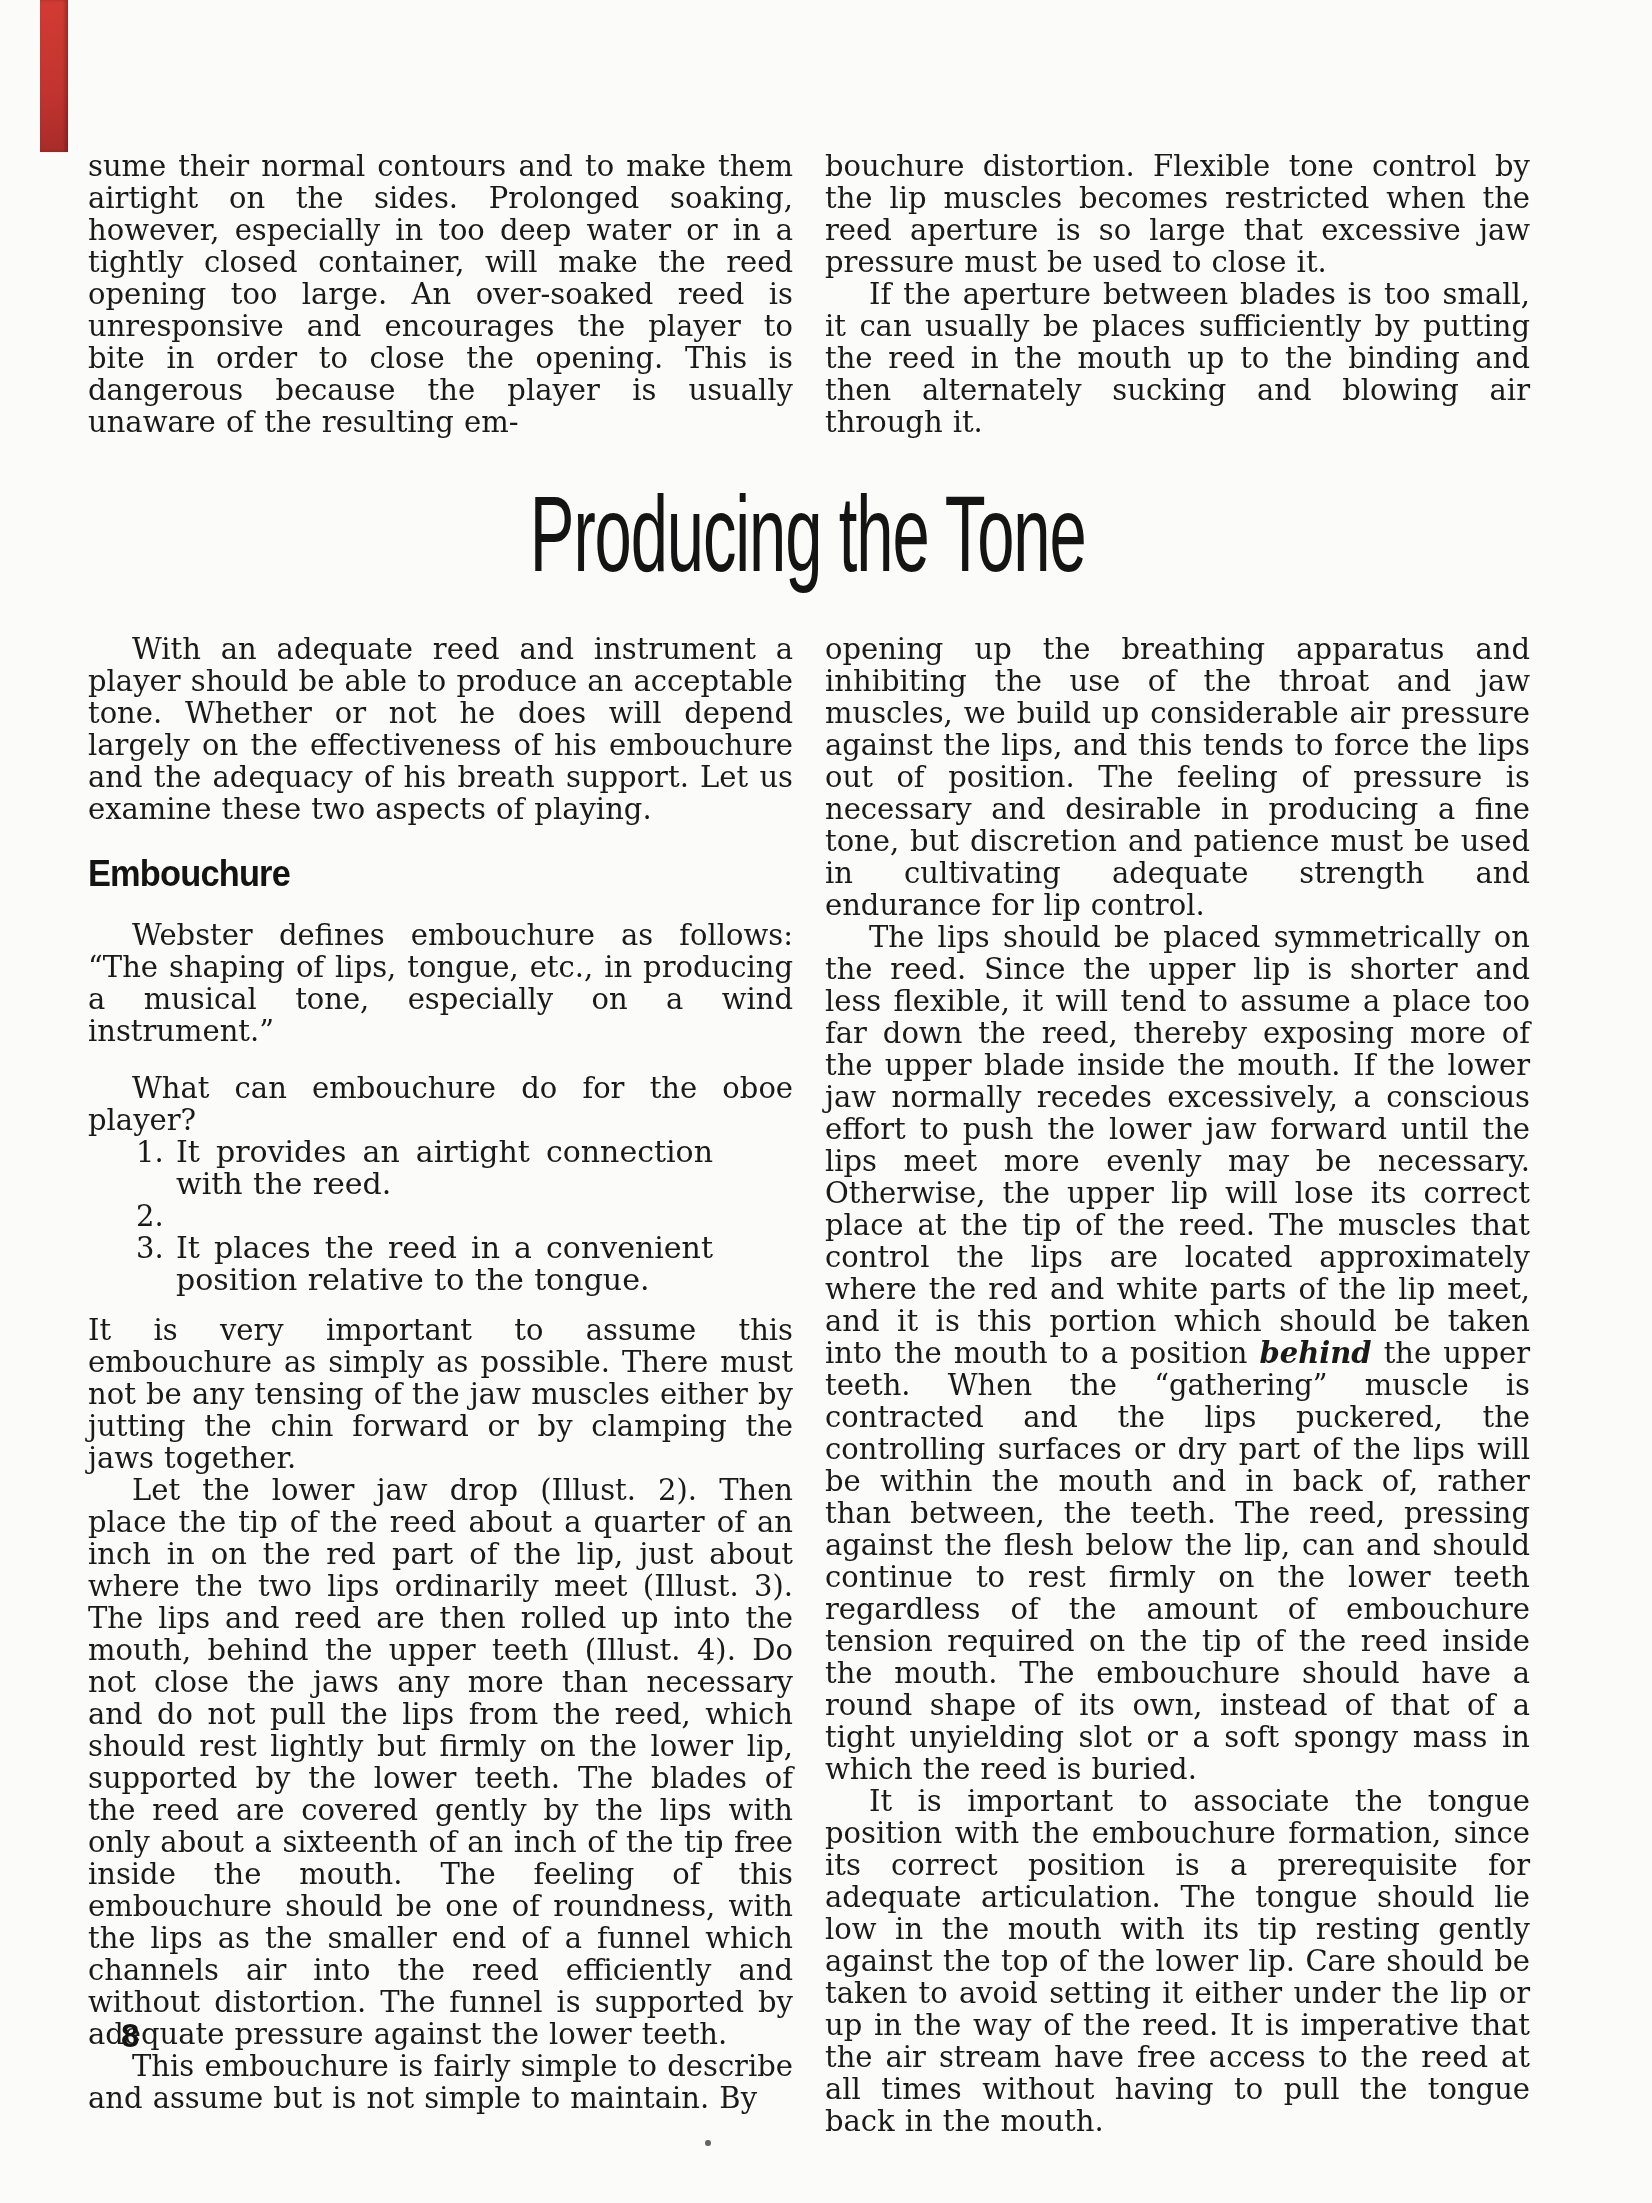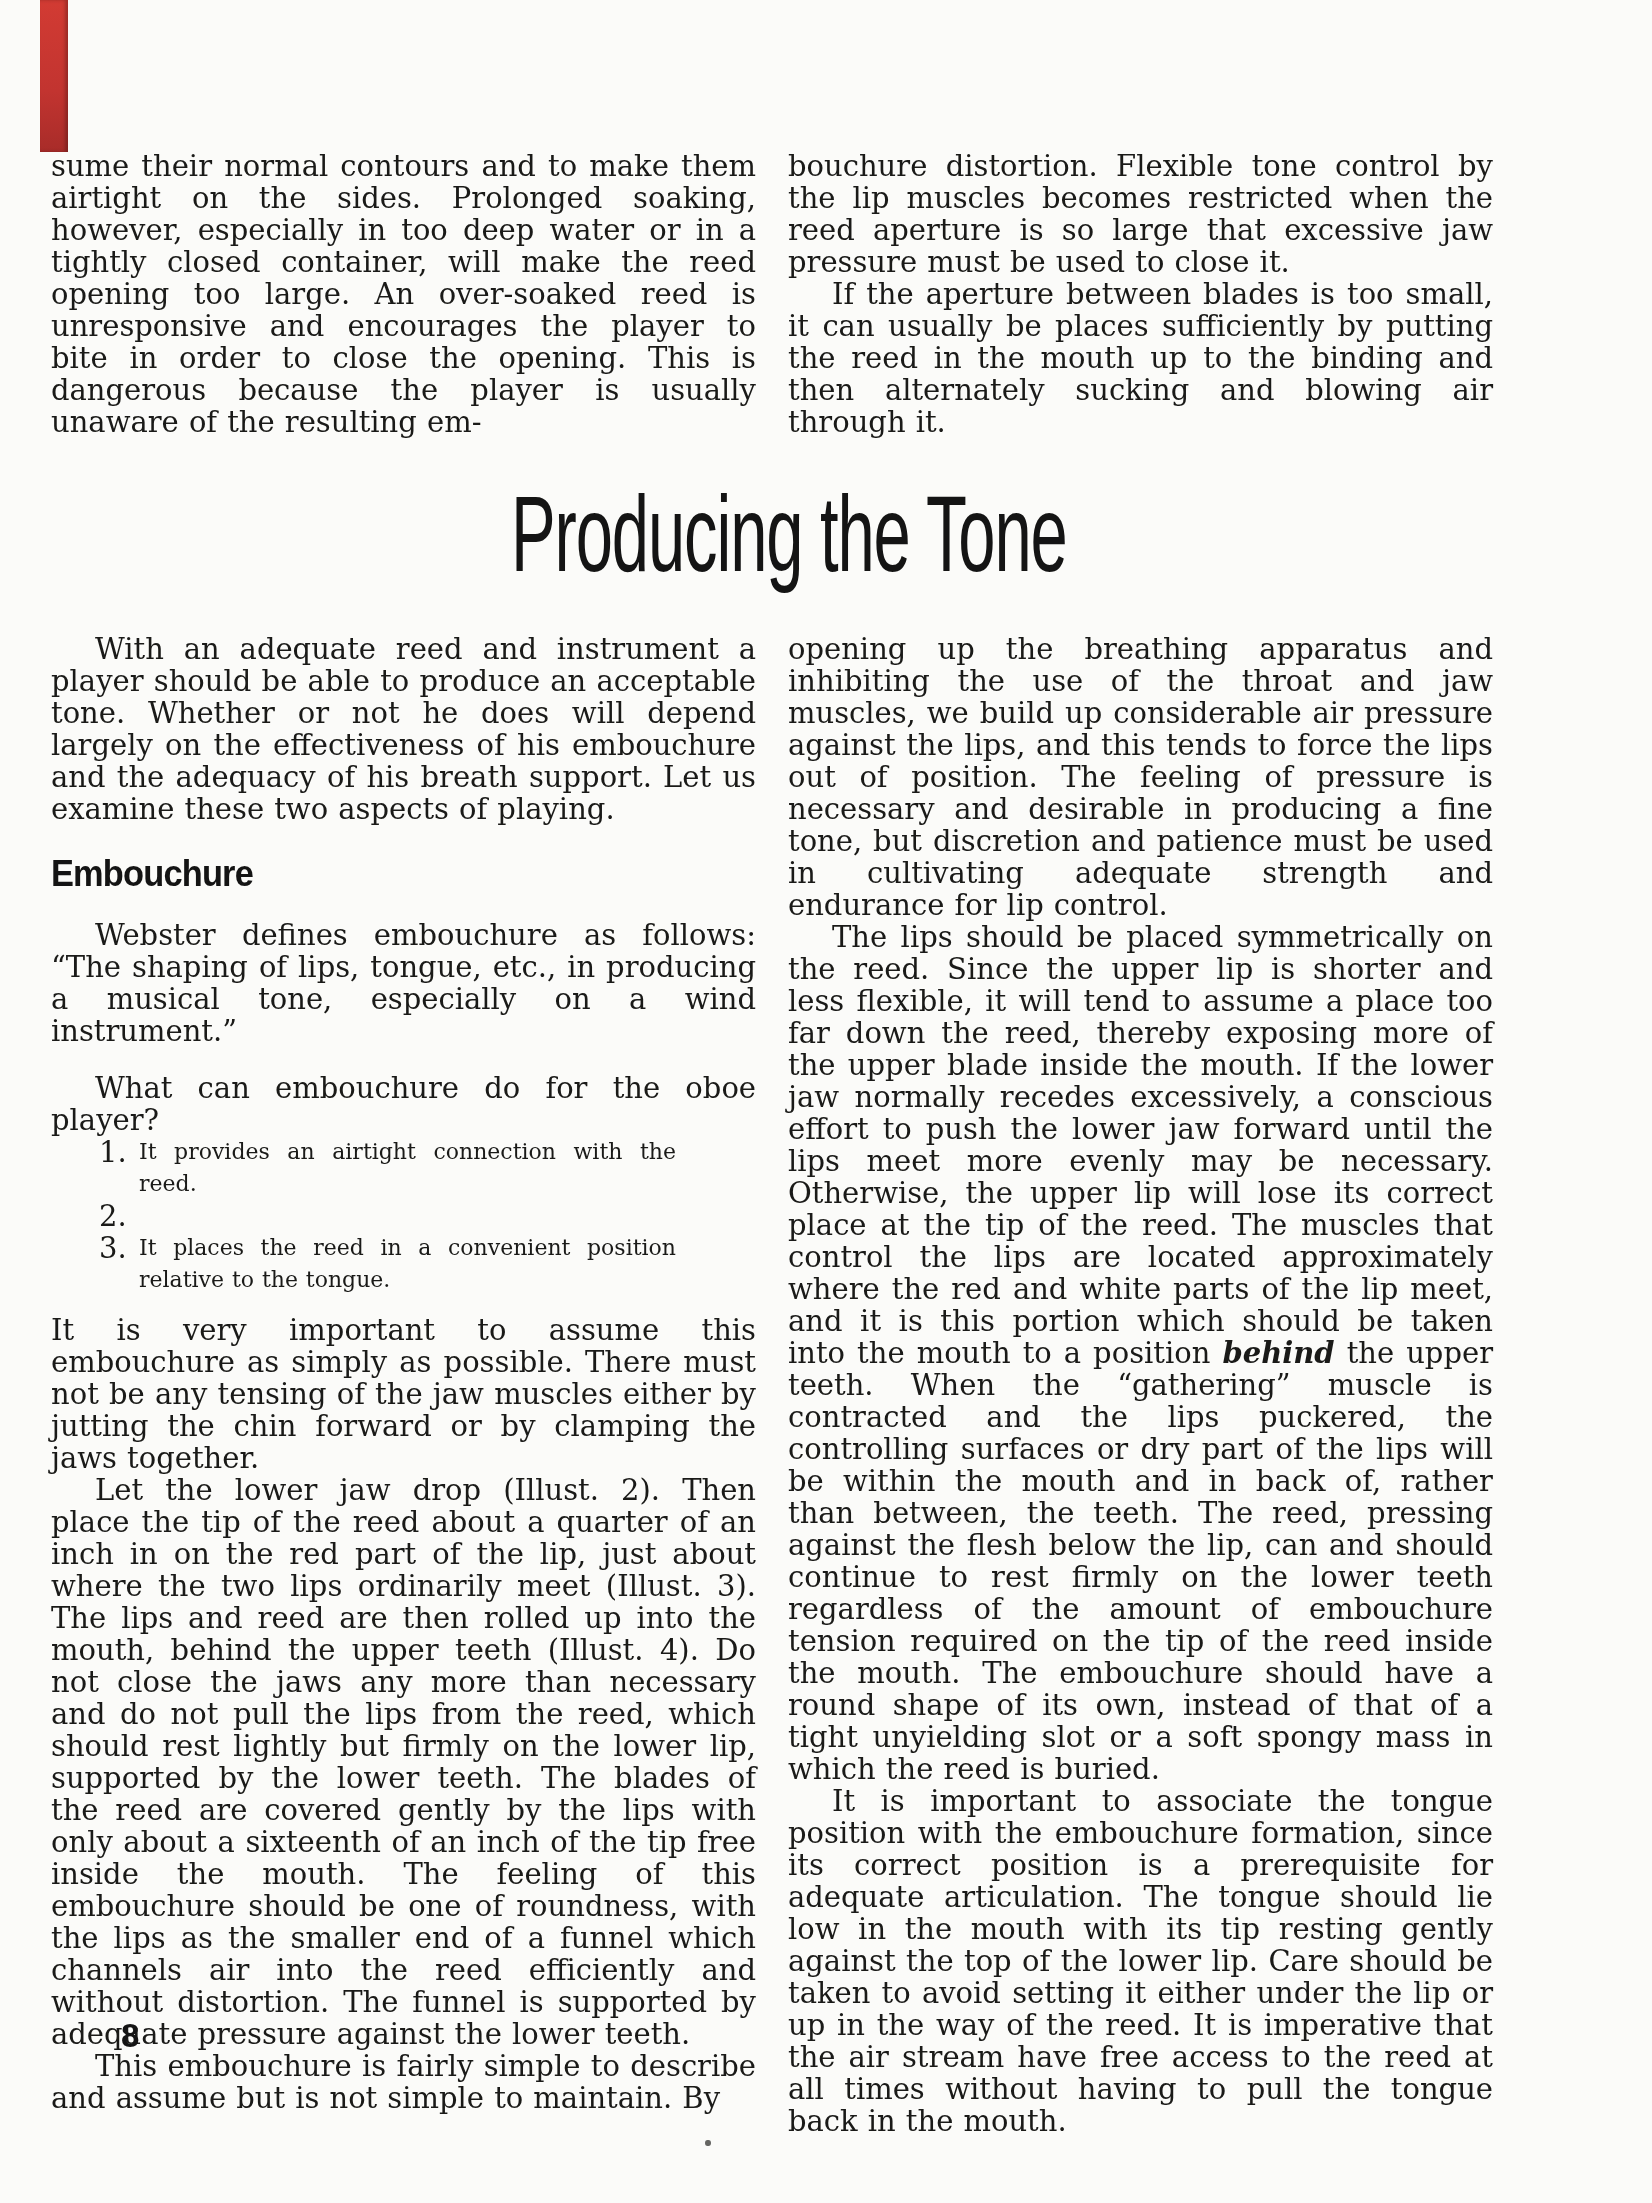--- a/index.html
+++ b/index.html
@@ -14,21 +14,21 @@
     font-family: "DejaVu Serif", serif;
     overflow: hidden;
   }
   .red-ribbon {
     position: absolute;
     left: 40px; top: 0;
     width: 27.5px; height: 152px;
     background: linear-gradient(180deg, #d23b33 0%, #c23430 60%, #a82c29 100%);
     box-shadow: inset -2.8px 0 3.7px rgba(0,0,0,0.25);
   }
-  .content { padding: 150px 92px 0 51px; }
+  .content { padding: 150px 92px 0 88px; }
   .columns { display: flex; gap: 32px; }
   .col { width: 705px; }
   p {
     margin: 0;
     font-size: 29px;
     line-height: 32px;
     text-align: justify;
     word-spacing: 0.9px;
   }
   .indent { text-indent: 44px; }
@@ -55,21 +55,21 @@
     transform: scaleX(0.93);
     transform-origin: left center;
     color: #141414;
   }
   .num-list { margin: 0 0 18.4px 0; padding: 0; list-style: none; }
   .num-list .li { display: flex; margin-left: 48px; }
   .num-list .num { flex: none; width: 40px; font-size: 29px; line-height: 32px; }
   .num-list .li-text {
     flex: none;
     max-width: 537px;
-    font-size: 22px;
+    font-size: 30px;
     line-height: 32px;
     text-align: justify;
     word-spacing: 0.9px;
   }
   .it { font-style: italic; font-weight: bold; }
   .page-number {
     position: absolute;
     left: 121px; top: 2017px;
     font-family: "Liberation Sans", sans-serif;
     font-weight: 700;

